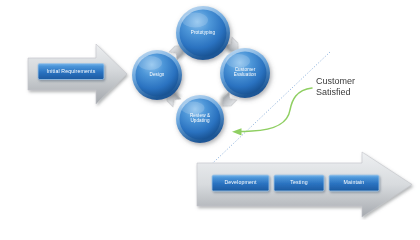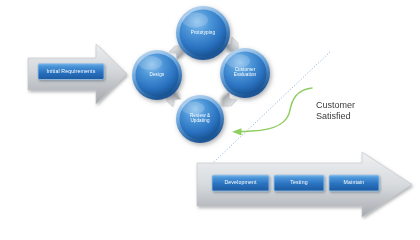--- a/index.html
+++ b/index.html
@@ -143,21 +143,21 @@
   <div class="lbl circle-lbl" style="left:137px;top:72.5px;width:40px;">Design</div>
 
   <div class="lbl circle-lbl" style="left:181px;top:30.5px;width:44px;">Prototyping</div>
 
   <div class="lbl circle-lbl" style="left:225px;top:68px;width:40px;">Customer
 Evaluation</div>
 
   <div class="lbl circle-lbl" style="left:181px;top:114px;width:38px;">Review &amp;
 Updating</div>
 
-  <div class="note-lbl" style="left:316px;top:76px;width:86px;margin-top:24px;">Customer
+  <div class="note-lbl" style="left:316px;top:76px;width:86px;">Customer
 Satisfied</div>
 
   <div class="lbl box-lbl" style="left:212px;top:180px;width:57px;">Development</div>
 
   <div class="lbl box-lbl" style="left:274px;top:180px;width:50px;">Testing</div>
 
   <div class="lbl box-lbl" style="left:329px;top:180px;width:50px;">Maintain</div>
 
 </div>
 

